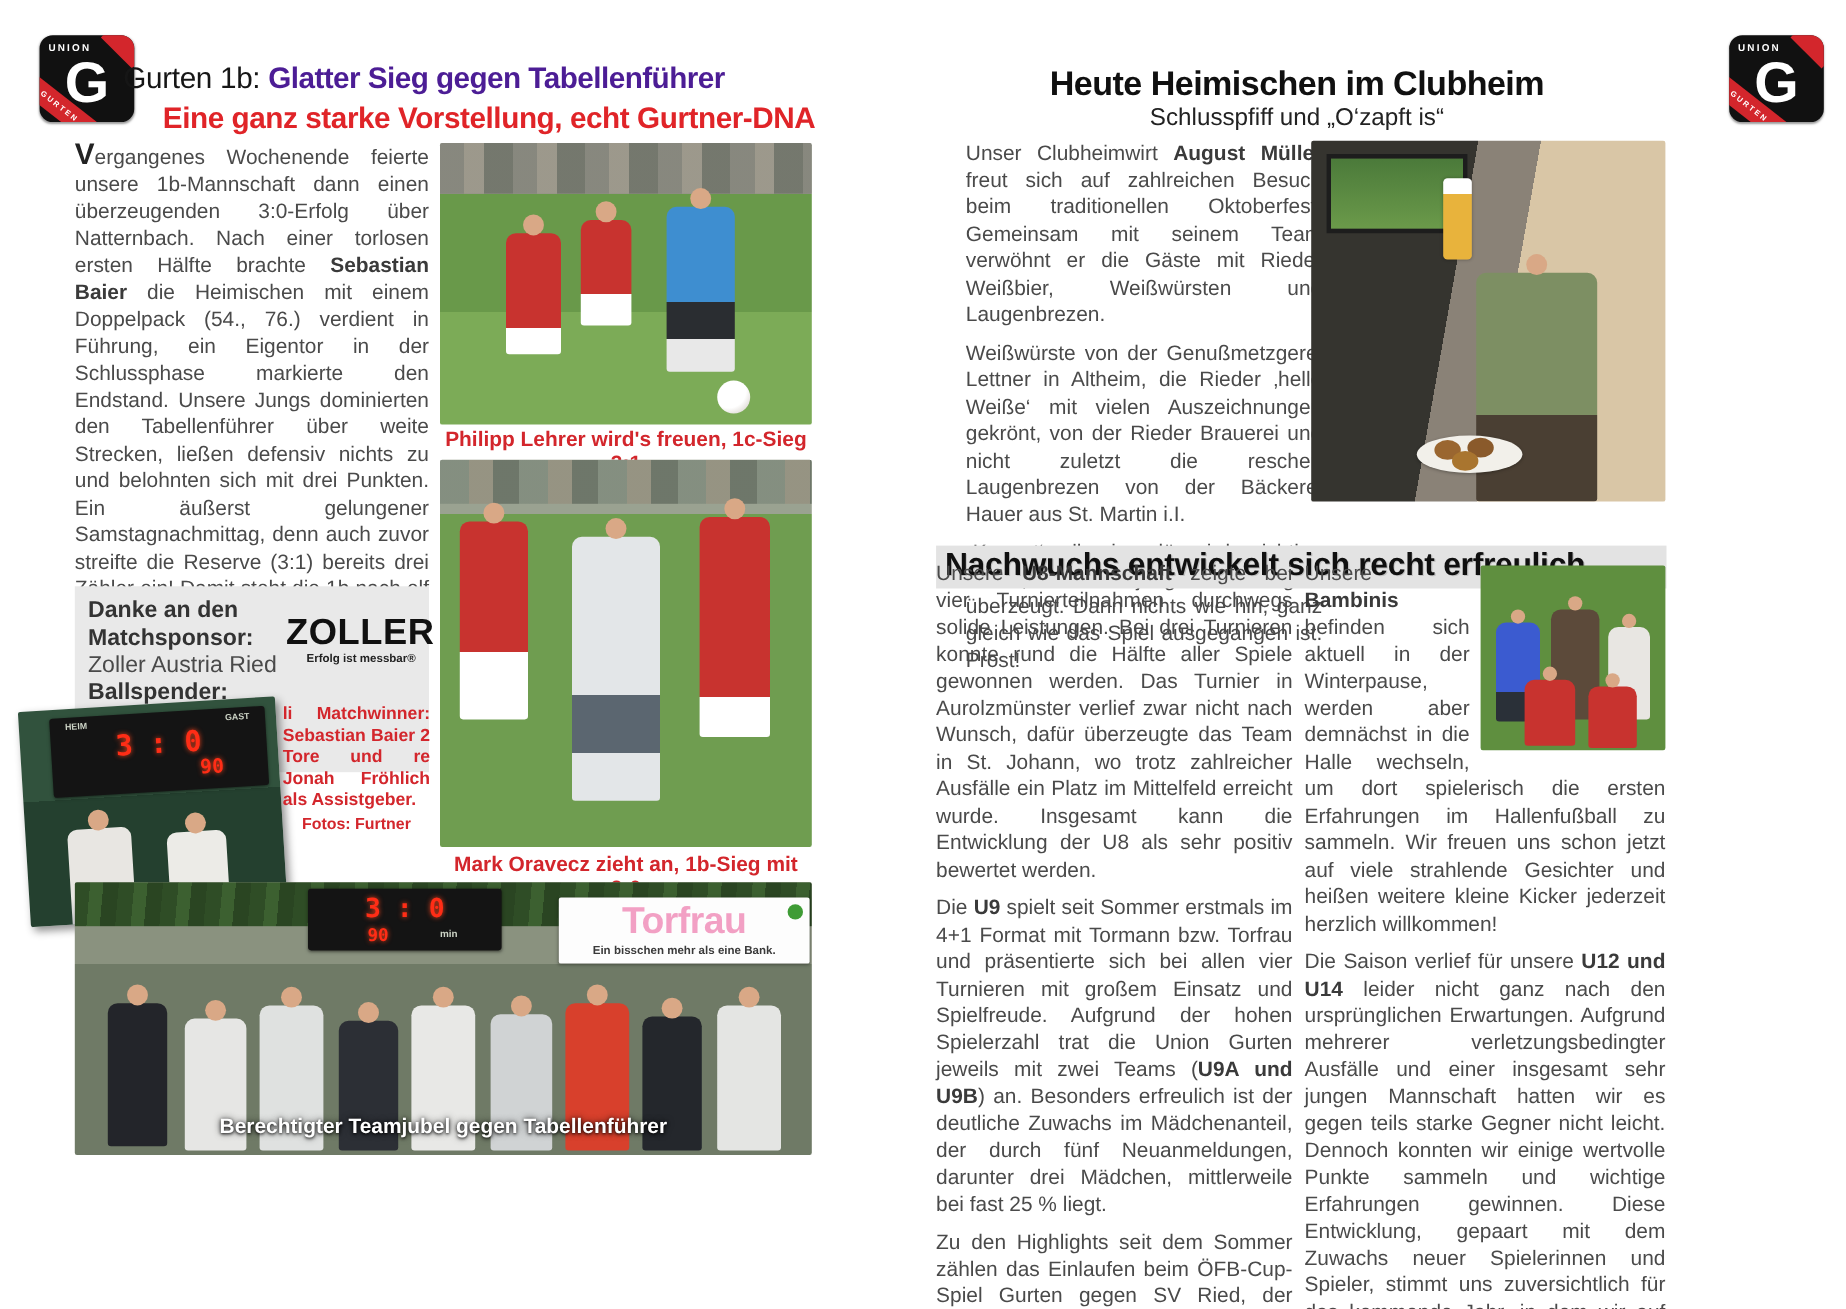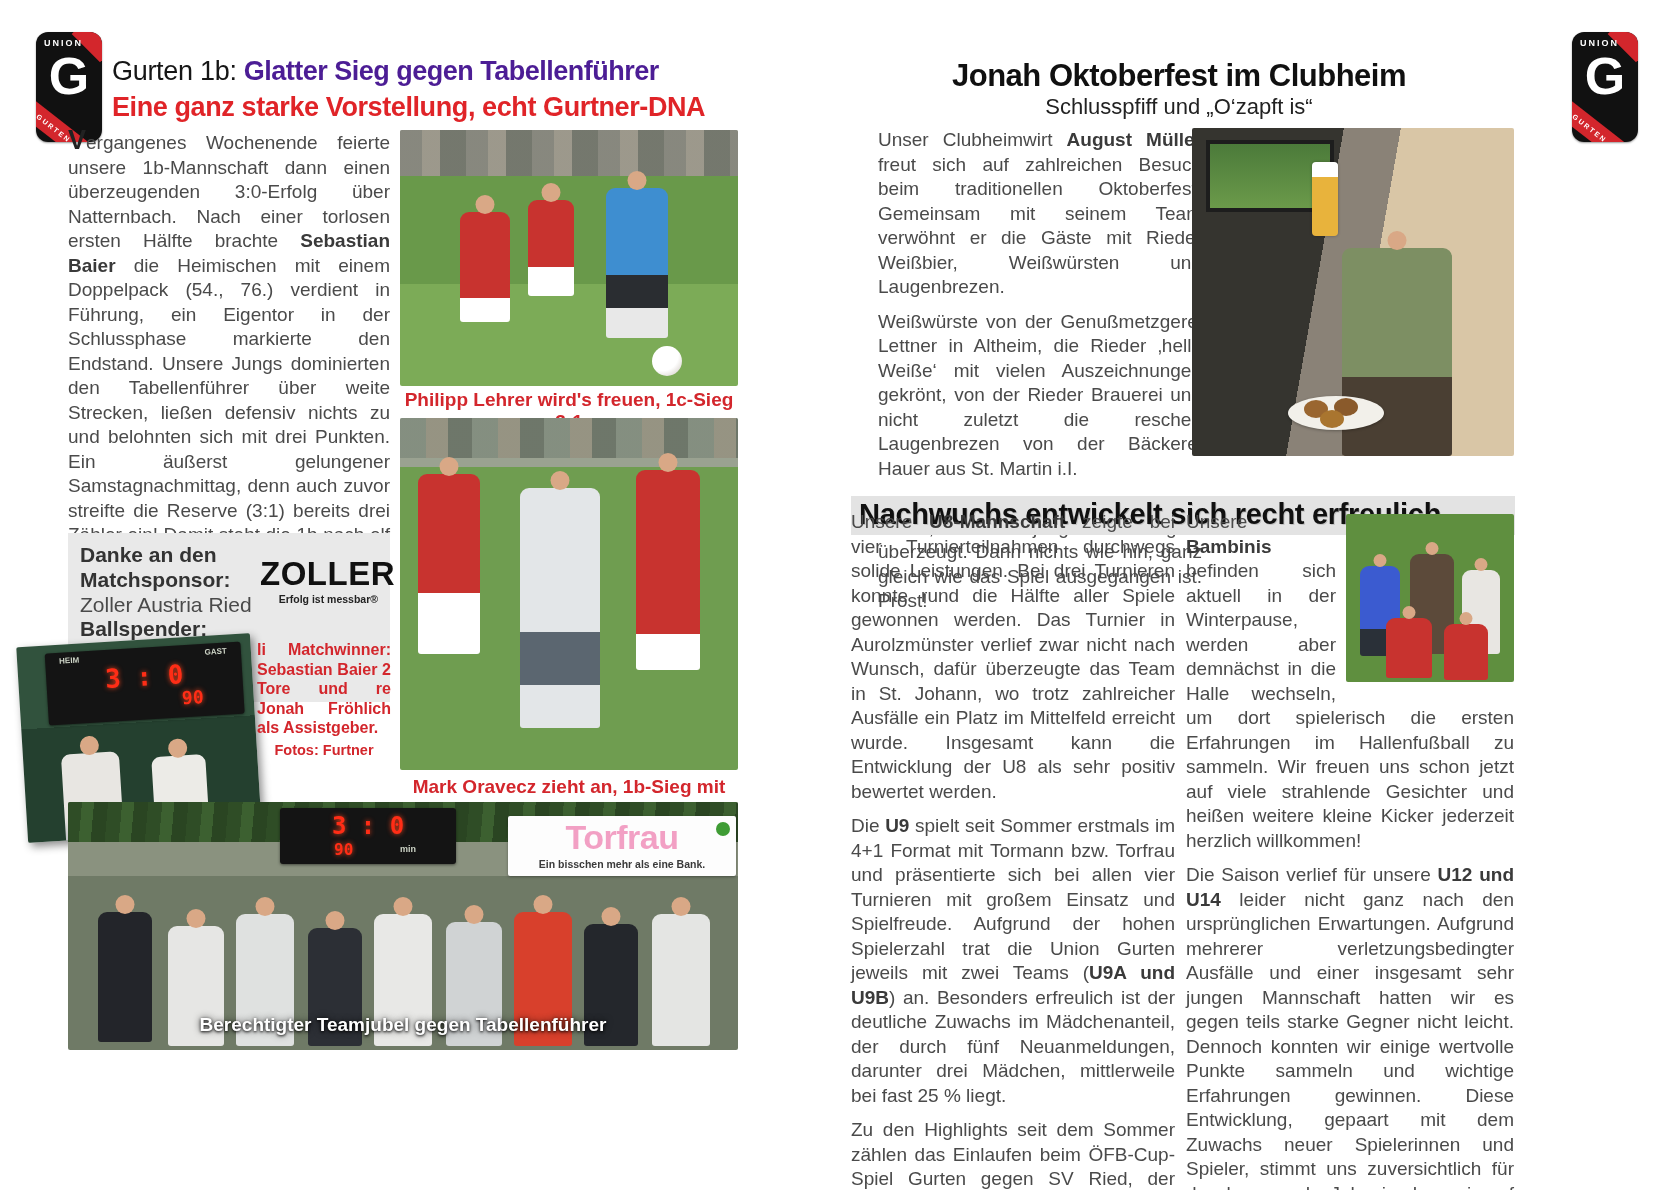--- a/index.html
+++ b/index.html
@@ -2,33 +2,33 @@
 <html><head>
 <meta charset="utf-8">
 <style>
   html,body{margin:0;padding:0;}
   body{width:1678px;height:1190px;position:relative;background:#ffffff;overflow:hidden;
        font-family:"Liberation Sans",sans-serif;}
   .abs{position:absolute;}
   .page{position:absolute;top:0;height:1190px;width:839px;}
 
   
-  .badge{position:absolute;width:66px;height:110px;background:#111;border-radius:12px;overflow:hidden;
-         box-shadow:0 1px 2px rgba(0,0,0,.4);}
+  .badge{position:absolute;width:66px;height:79px;background:#111;border-radius:12px;overflow:hidden;
+         box-shadow:0 1px 2px rgba(0,0,0,.4);padding-left:20px;}
   .badge .tri{position:absolute;right:-18px;top:-18px;width:40px;height:40px;background:#d3262c;transform:rotate(45deg);}
   .badge .ribbon{position:absolute;left:-22px;bottom:4px;width:80px;height:20px;background:#d3262c;transform:rotate(38deg);
                  display:flex;align-items:center;justify-content:center;}
   .badge .ribbon span{color:#fff;font-size:7px;font-weight:700;letter-spacing:2px;}
   .badge .union{position:absolute;top:6px;left:8px;color:#fff;font-size:9px;font-weight:700;letter-spacing:2px;}
   .badge .g{position:absolute;top:14px;left:0;width:100%;text-align:center;color:#fff;font-size:52px;font-weight:800;}
 
   
   .kicker{font-size:27px;font-weight:500;color:#161616;letter-spacing:-.3px;}
   .h1{font-size:27px;font-weight:800;color:#4c1d95;letter-spacing:-.5px;}
-  .h1red{font-size:27px;font-weight:800;color:#e02428;letter-spacing:-.4px;}
+  .h1red{font-size:27px;font-weight:800;color:#e02428;letter-spacing:-.4px;margin-left:36px;}
   .bodytext{font-size:19px;line-height:1.29;color:#4a4a4a;text-align:justify;}
   .bodytext b{color:#3a3a3a;font-weight:700;}
   .dropcap{font-size:27px;font-weight:700;color:#222;line-height:1;}
   .para{margin:0 0 10px 0;}
 
   .sponsorbox{background:#e9e9e9;padding:10px 12px;display:flex;justify-content:space-between;}
   .sponsorbox .lines{font-size:21px;line-height:1.18;color:#4a4a4a;}
   .sponsorbox .lines b{color:#333;margin-top:40px;}
   .zoller{width:118px;text-align:right;padding-top:14px;}
   .zoller .mark{font-size:33px;font-weight:900;color:#111;letter-spacing:.5px;line-height:1;}
@@ -167,21 +167,21 @@
 
   <div class="badge" style="left:733px;top:32px;">
     <div class="tri"></div>
     <div class="union">UNION</div>
     <div class="g">G</div>
     <div class="ribbon">
       <span>GURTEN</span>
     </div>
   </div>
 
-  <div class="abs h1big" style="left:10px;top:58px;width:660px;">Jonah Oktoberfest im Clubheim</div>
+  <div class="abs h1big" style="left:10px;top:58px;width:660px;">Heute Heimischen im Clubheim</div>
   <div class="abs grayline" style="left:10px;top:94px;width:660px;">Schlusspfiff und „O‘zapft is“</div>
 
   <div class="abs" style="left:12px;top:128px;width:324px;margin-left:27px;">
     <p class="bodytext para"><span>Unser Clubheimwirt </span><b>August Müller</b><span> freut sich auf zahlreichen Besuch beim traditionellen Oktoberfest. Gemeinsam mit seinem Team verwöhnt er die Gäste mit Rieder Weißbier, Weißwürsten und Laugenbrezen.</span></p>
     <p class="bodytext para">Weißwürste von der Genußmetzgerei Lettner in Altheim, die Rieder ‚helle Weiße‘ mit vielen Auszeichnungen gekrönt, von der Rieder Brauerei und nicht zuletzt die reschen Laugenbrezen von der Bäckerei Hauer aus St. Martin i.I.</p>
     <p class="bodytext para">„Kemmt‘s olle eina, dös wird a richtige Gaudi,“ ist der junge Wirt August überzeugt. Dann nichts wie hin, ganz gleich wie das Spiel ausgegangen ist. Prost!</p>
   </div>
 
   <div class="photo" style="left:353px;top:128px;width:322px;height:328px;
        background:linear-gradient(100deg,#35342f 0 40%,#8a8277 40% 55%,#d9c6a6 55% 100%);">

